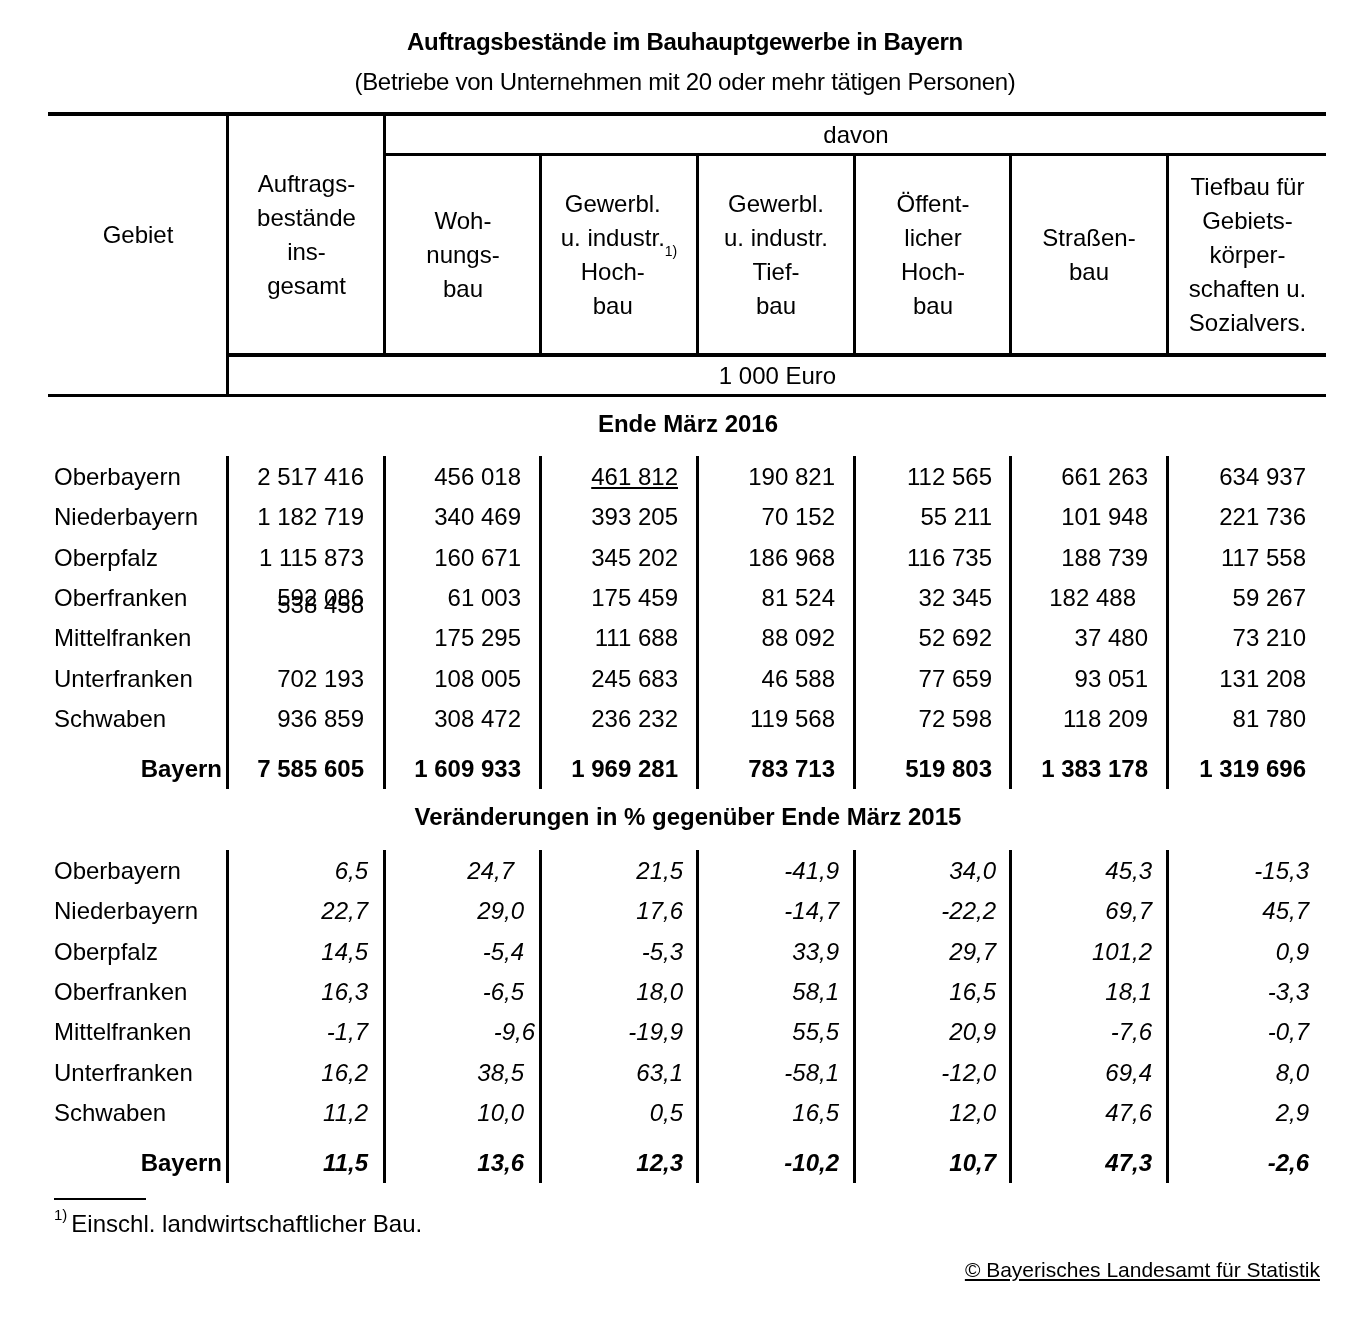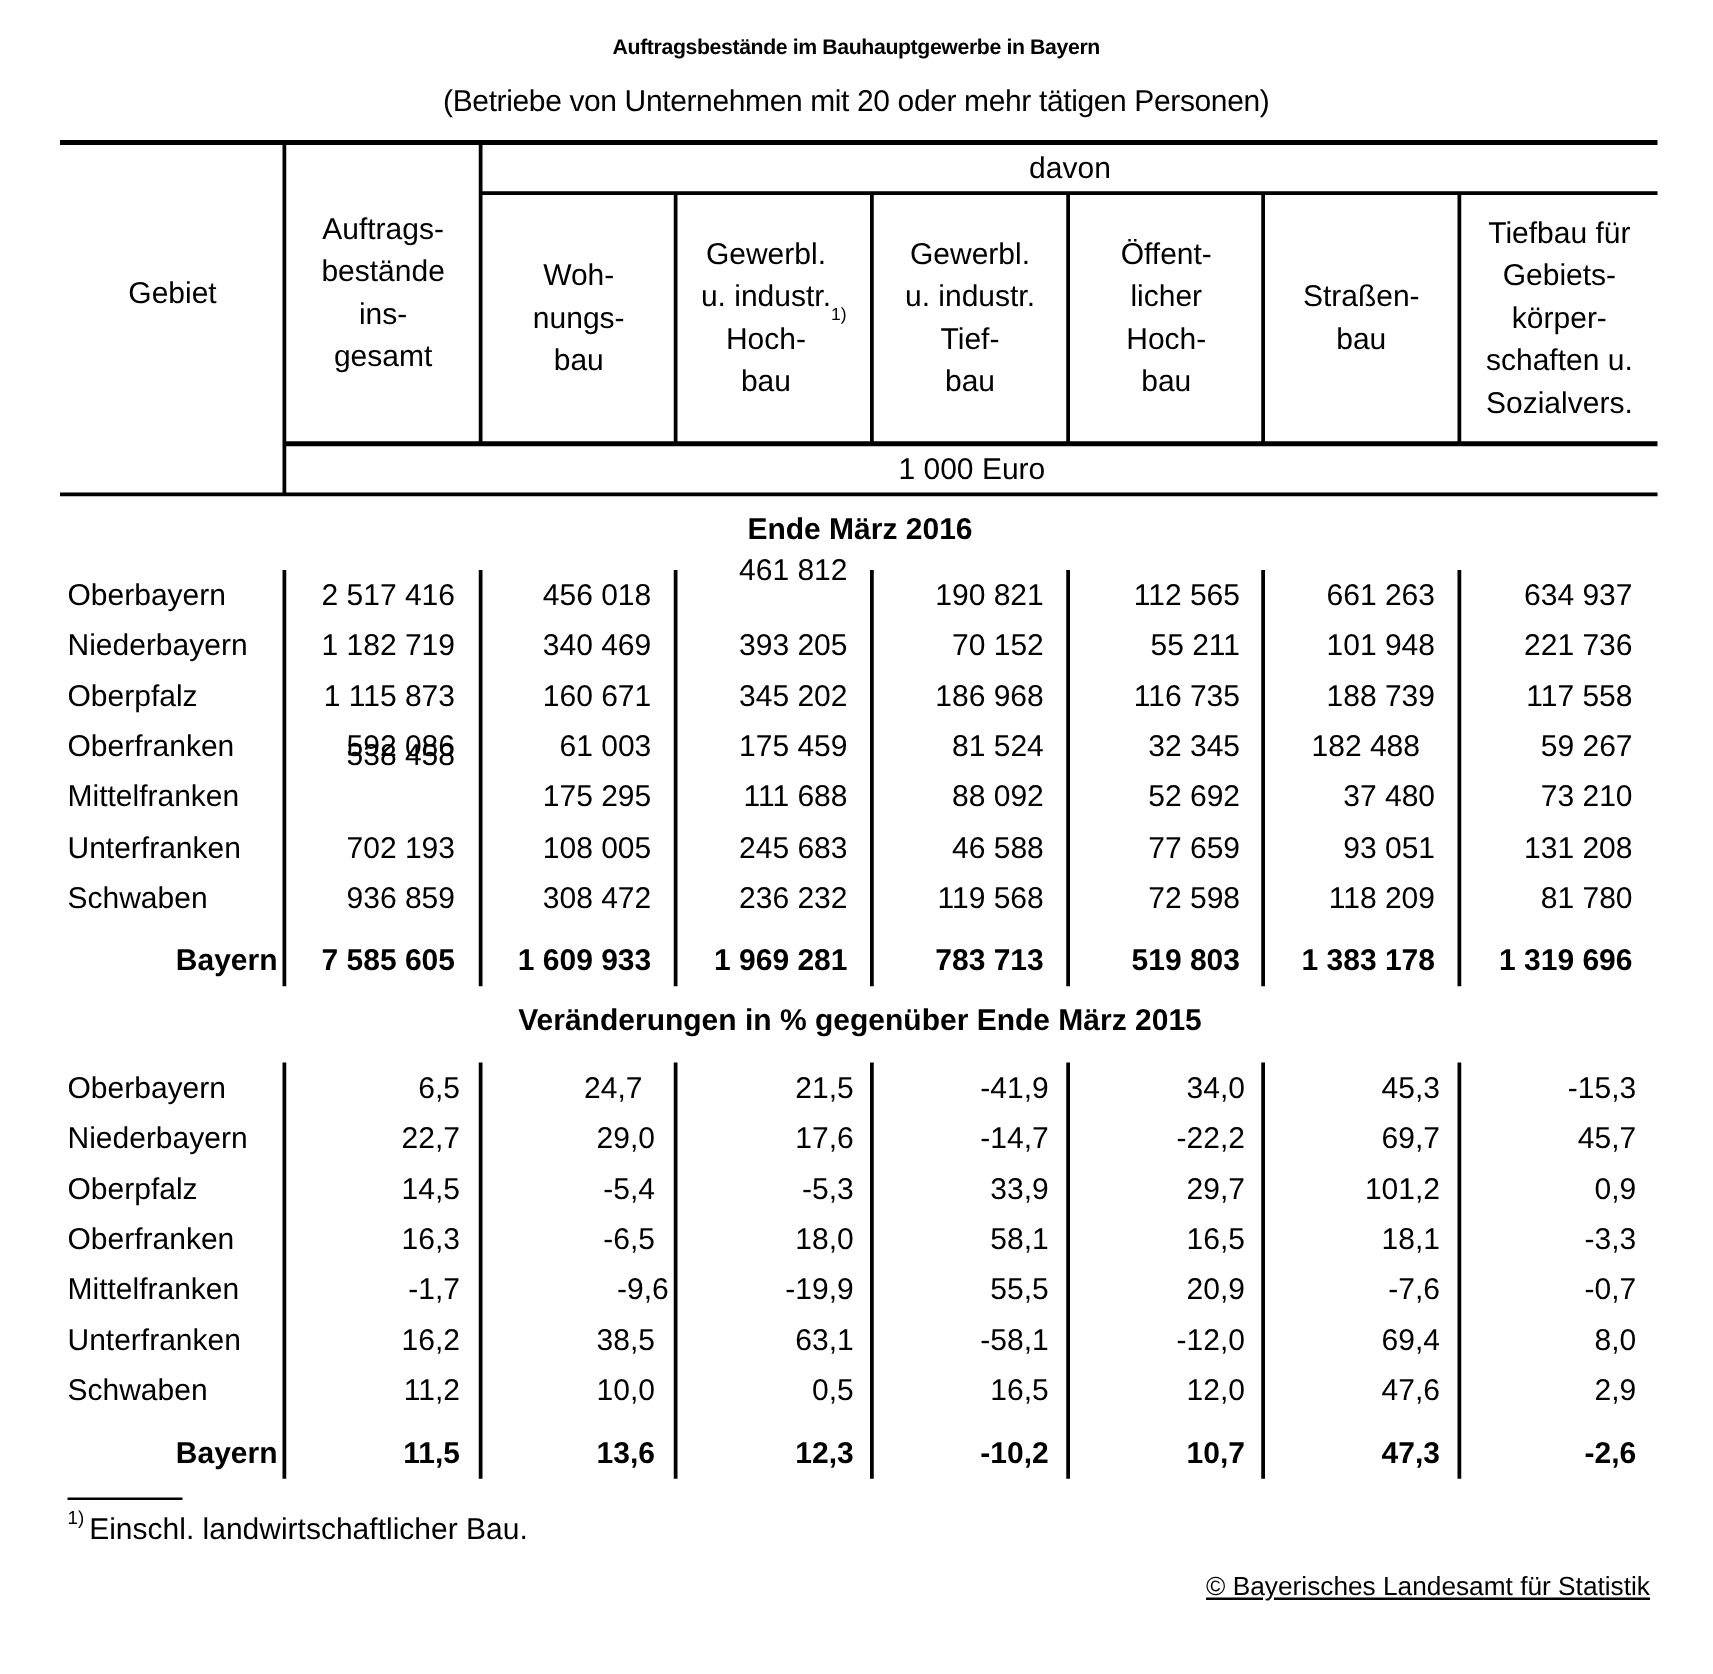--- a/index.html
+++ b/index.html
@@ -2,21 +2,21 @@
 <html><head>
 <meta charset="utf-8">
 <style>
   html, body { margin: 0; padding: 0; background: #ffffff; }
   body {
     width: 1370px; height: 1339px; position: relative; overflow: hidden;
     font-family: "Liberation Sans", sans-serif; color: #000000;
   }
   .title {
     position: absolute; left: 0; width: 1370px; top: 28px; text-align: center;
-    font-weight: bold; font-size: 17px; letter-spacing: -0.3px;
+    font-weight: bold; font-size: 24px; letter-spacing: -0.3px;
   }
   .subtitle {
     position: absolute; left: 0; width: 1370px; top: 68px; text-align: center;
     font-size: 24px; letter-spacing: -0.3px;
   }
   .hline { position: absolute; background: #000; }
   .vline { position: absolute; background: #000; width: 3px; }
   .hdr {
     position: absolute; display: flex; align-items: center; justify-content: center;
     text-align: center; font-size: 24px; line-height: 34px; white-space: pre-line;
@@ -28,21 +28,21 @@
   }
   .cell {
     position: absolute; font-size: 24px; text-align: right; height: 40px; line-height: 40px;
     white-space: nowrap;
   }
   .rlabel {
     position: absolute; left: 54px; font-size: 24px; height: 40px; line-height: 40px; white-space: nowrap;
   }
   .rlabel.total { left: 48px; width: 174px; text-align: right; font-weight: bold; }
   .cell.total { font-weight: bold; }
-  .pct { }
+  .pct { font-style: italic; }
   .footnote { position: absolute; left: 54px; top: 1210px; font-size: 24px; }
   .footnote sup { font-size: 15px; position: relative; top: -4px; vertical-align: top; margin-right: 4px; }
   .fnsep { position: absolute; left: 54px; top: 1198px; width: 92px; height: 2px; background: #000; }
   .copyright { position: absolute; right: 50px; top: 1258px; font-size: 21px; text-decoration: underline; }
 </style>
 </head>
 <body>
 
 <div class="title">Auftragsbestände im Bauhauptgewerbe in Bayern</div>
 <div class="subtitle">(Betriebe von Unternehmen mit 20 oder mehr tätigen Personen)</div>
@@ -98,21 +98,21 @@
     <div class="vline" style="left: 383px; top: 456px; height: 332.8px;"></div>
     <div class="vline" style="left: 539px; top: 456px; height: 332.8px;"></div>
     <div class="vline" style="left: 696px; top: 456px; height: 332.8px;"></div>
     <div class="vline" style="left: 853px; top: 456px; height: 332.8px;"></div>
     <div class="vline" style="left: 1009px; top: 456px; height: 332.8px;"></div>
     <div class="vline" style="left: 1166px; top: 456px; height: 332.8px;"></div>
     <div>
       <div class="rlabel" style="top: 457px;">Oberbayern</div>
       <div class="cell" style="top: 457px; right: 1006px;">2 517 416</div>
       <div class="cell" style="top: 457px; right: 849px;">456 018</div>
-      <div class="cell" style="top: 437px; right: 692px;">461 812</div>
+      <div class="cell" style="top: 457px; right: 692px; text-decoration: underline;">461 812</div>
       <div class="cell" style="top: 457px; right: 535px;">190 821</div>
       <div class="cell" style="top: 457px; right: 378px;">112 565</div>
       <div class="cell" style="top: 457px; right: 222px;">661 263</div>
       <div class="cell" style="top: 457px; right: 64px;">634 937</div>
     </div>
     <div>
       <div class="rlabel" style="top: 497.3px;">Niederbayern</div>
       <div class="cell" style="top: 497.3px; right: 1006px;">1 182 719</div>
       <div class="cell" style="top: 497.3px; right: 849px;">340 469</div>
       <div class="cell" style="top: 497.3px; right: 692px;">393 205</div>

